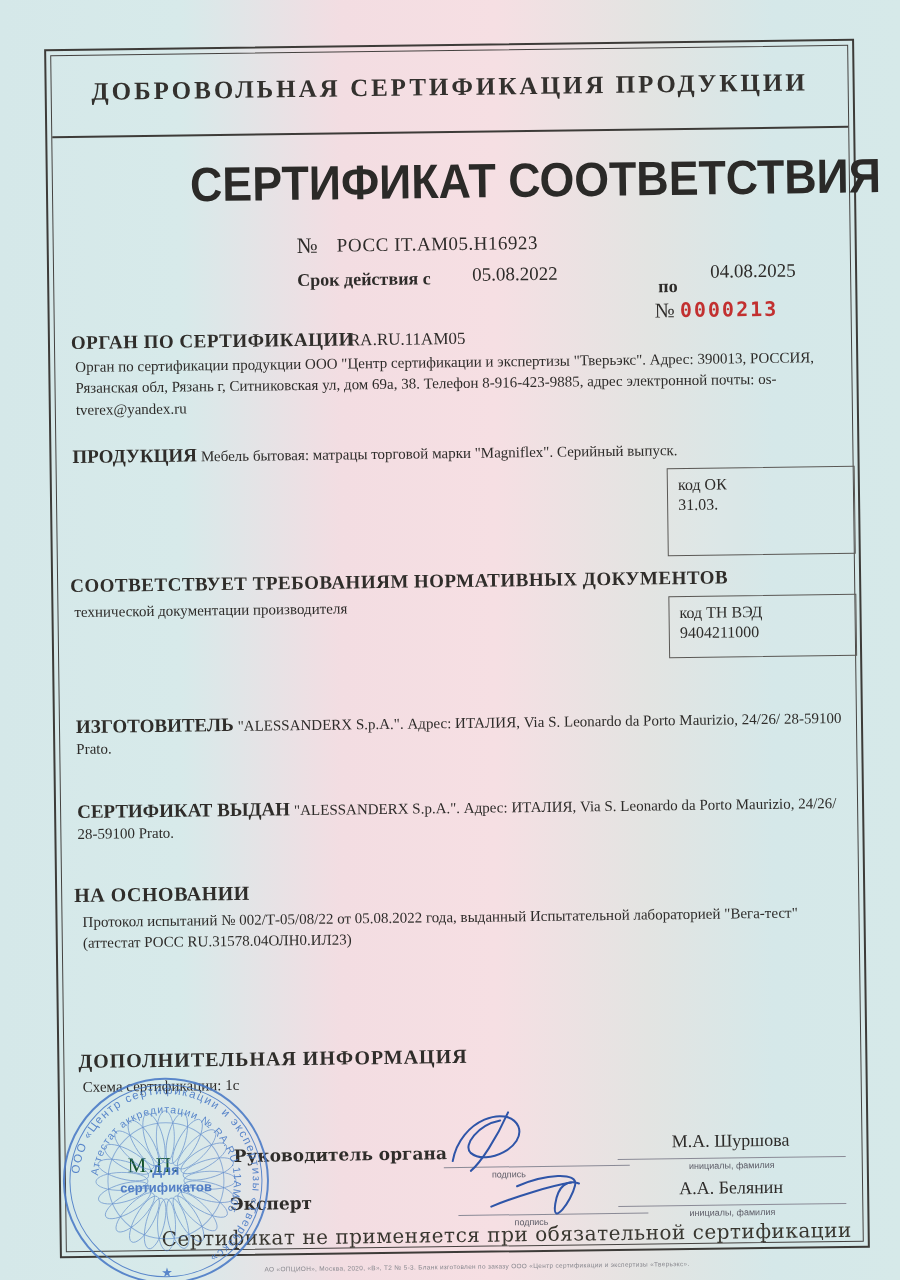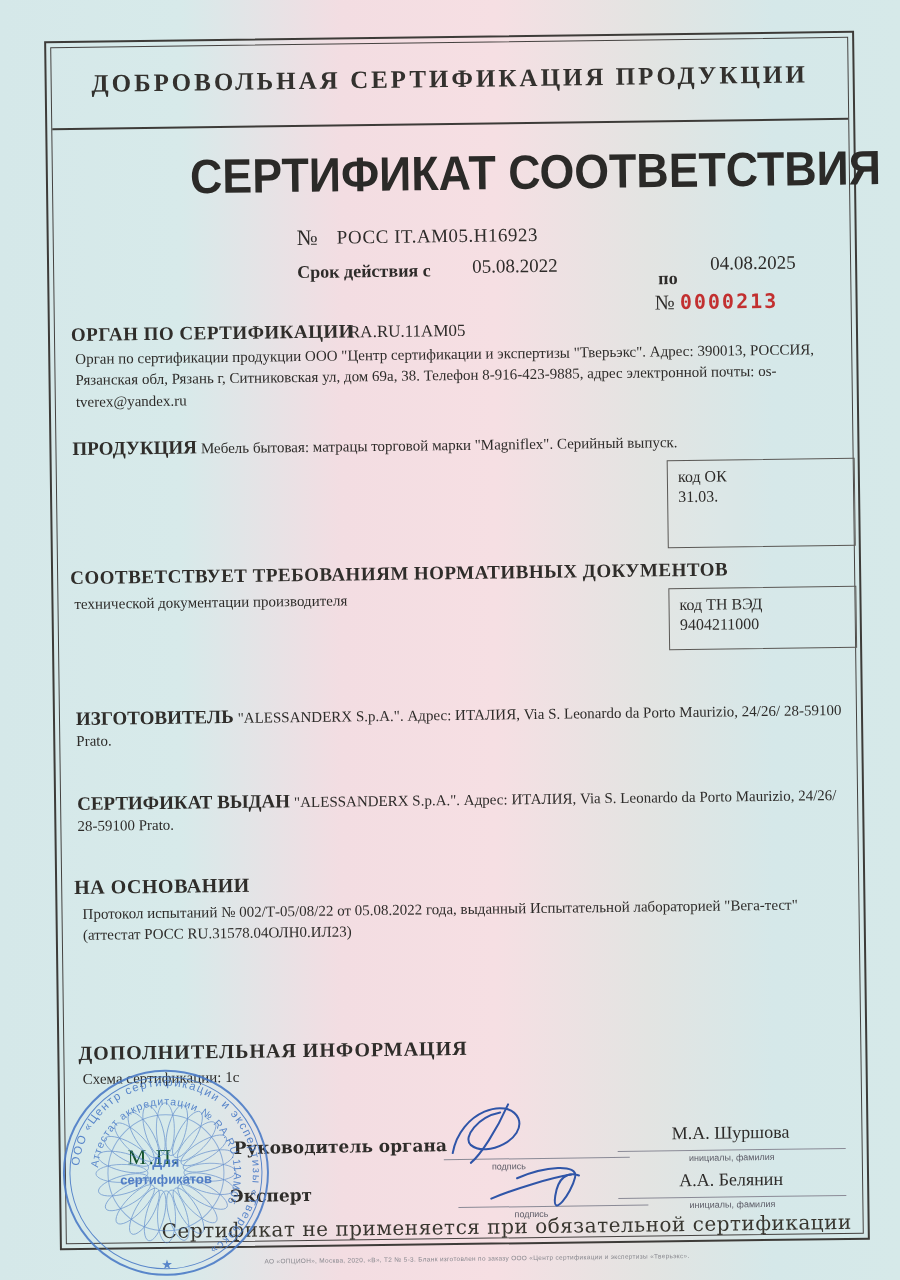--- a/index.html
+++ b/index.html
@@ -4,21 +4,21 @@
 <style>
   html,body{margin:0;padding:0;}
   body{
     width:900px;height:1280px;overflow:hidden;
     font-family:"Liberation Serif", serif;
     color:#2e2c2a;
     background:
       linear-gradient(90deg,#d5e8e9 0%,#d7eaea 20%,#f3dde2 38%,#f6dfe3 55%,#e3e4e2 72%,#d5e8e9 86%,#d6e9e9 100%);
   }
   .abs{position:absolute;}
-  .sheet{position:absolute;left:0;top:0;width:900px;height:1016px;}
+  .sheet{position:absolute;left:0;top:8px;width:900px;height:1016px;}
   .frame{
     position:absolute;left:52px;top:36px;width:806px;height:1205px;
     border:2px solid #3d3b38;
     transform:rotate(-0.75deg);
   }
   .frame-inner{
     position:absolute;inset:4px;
     border:1px solid #454240;
   }
   .banner-sep{position:absolute;left:0;top:80px;width:100%;height:0;border-top:2px solid #3d3b38;}

